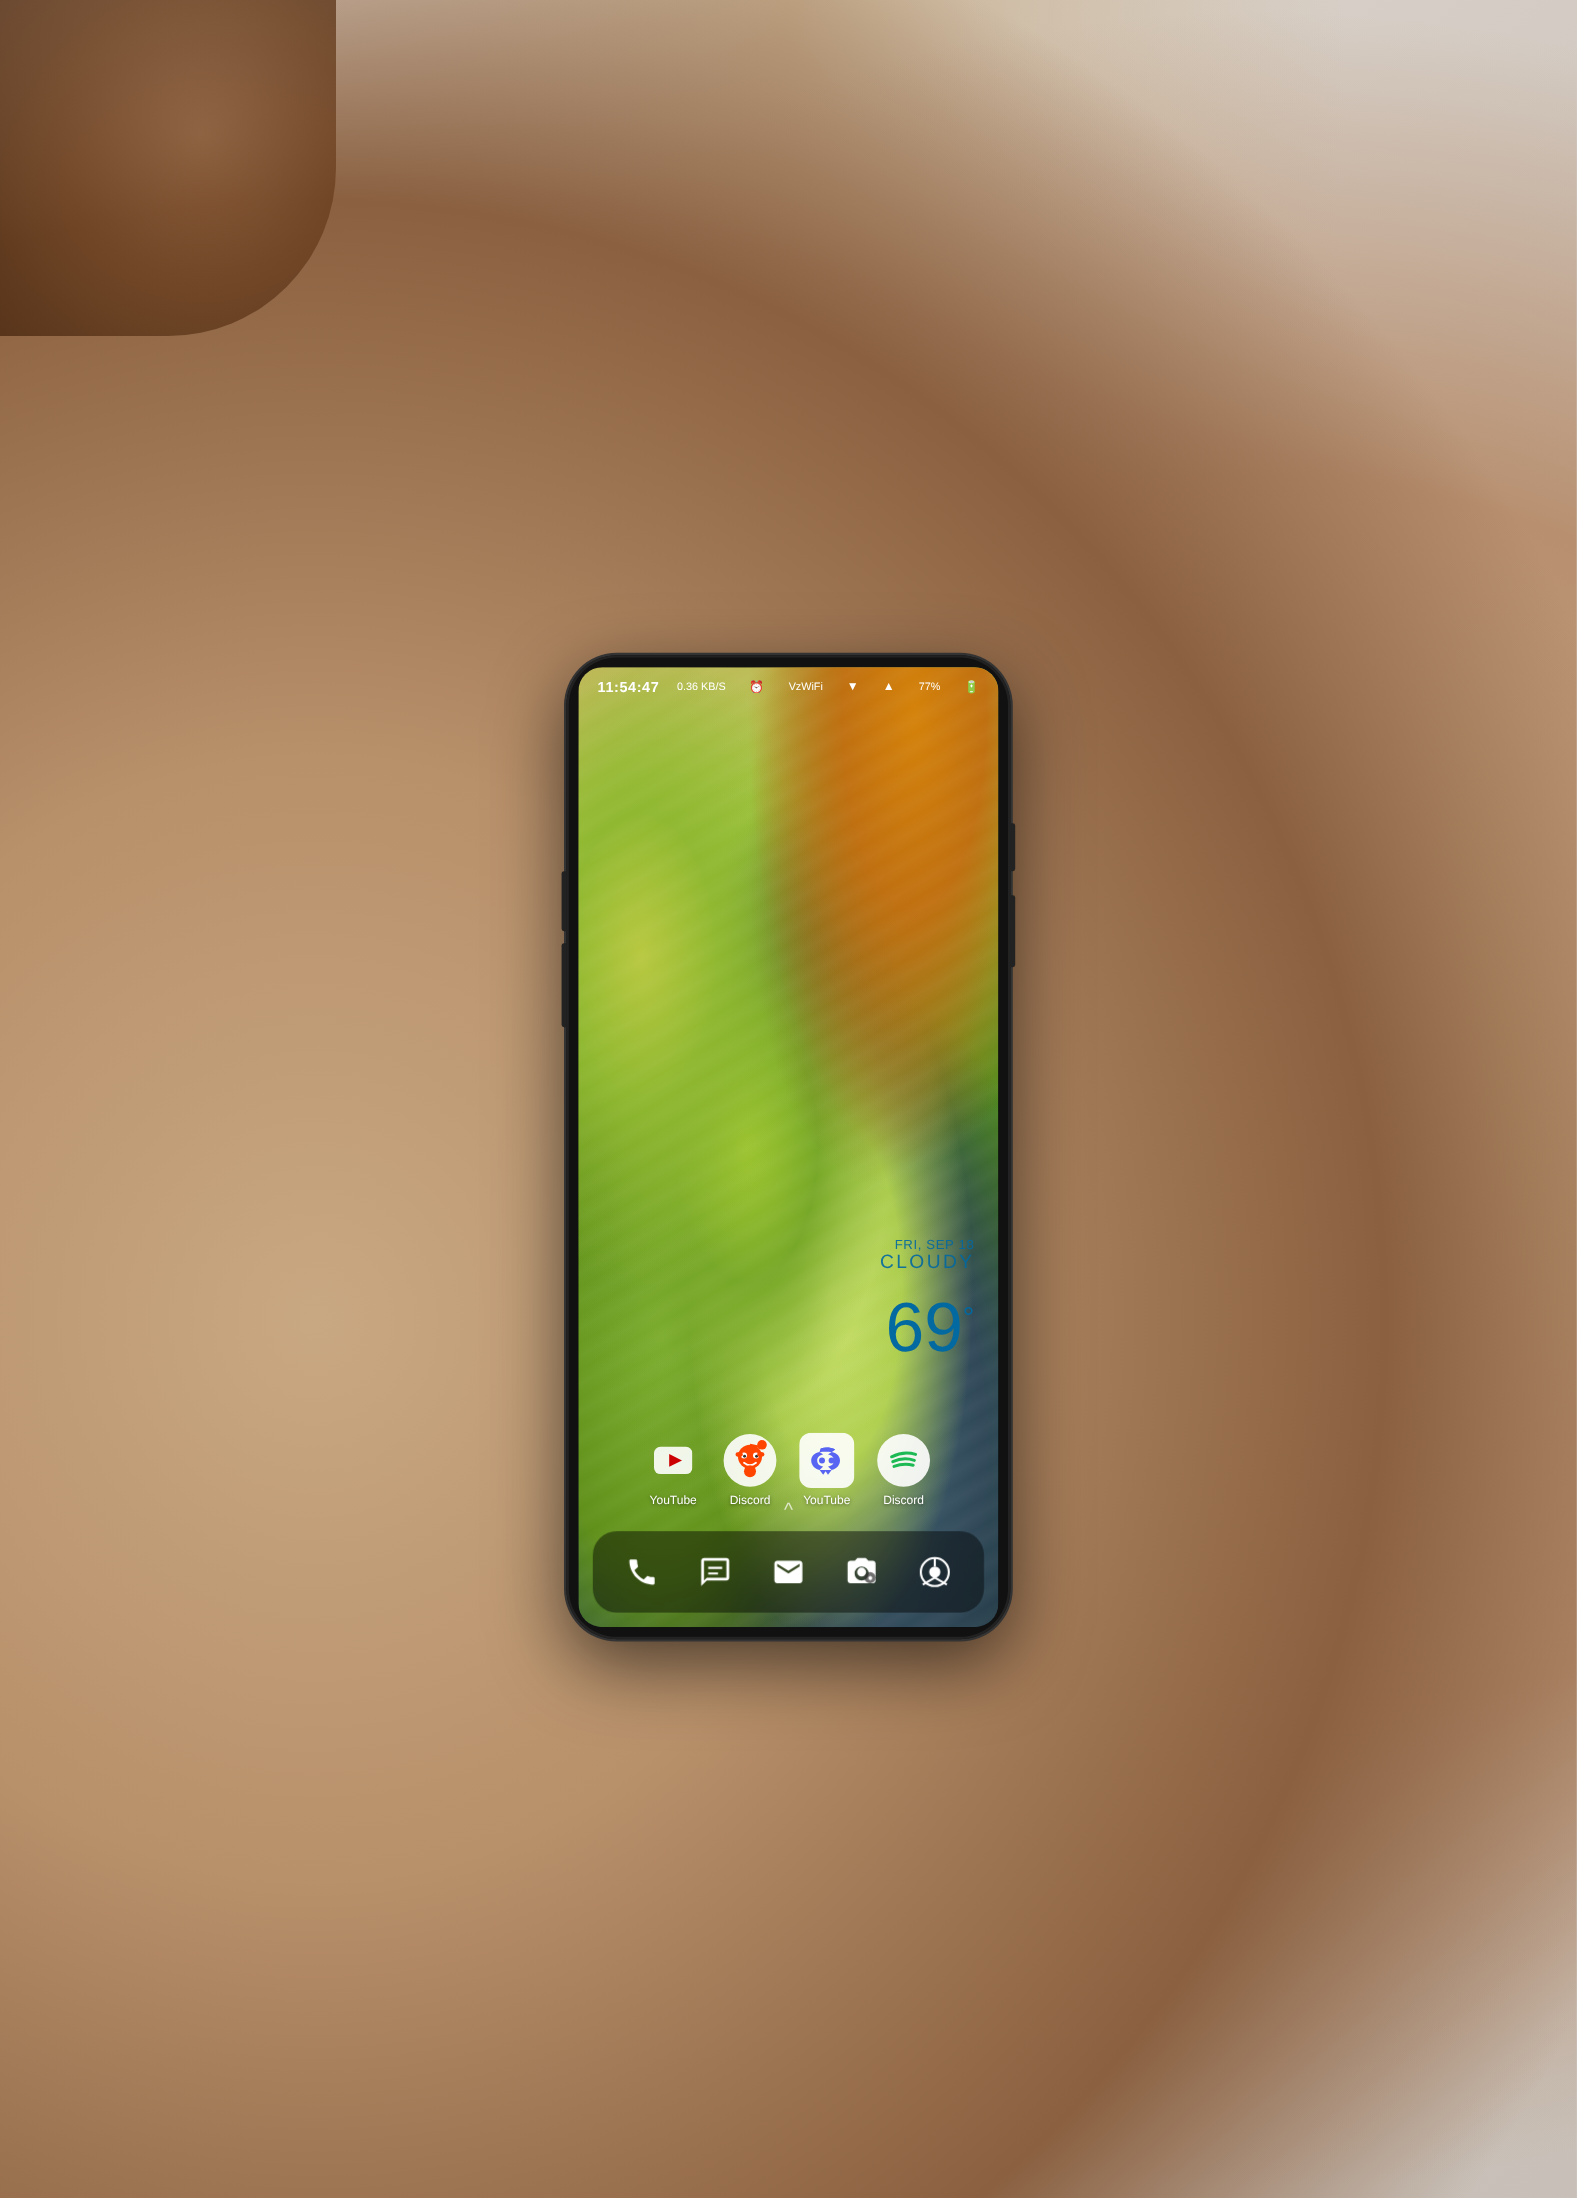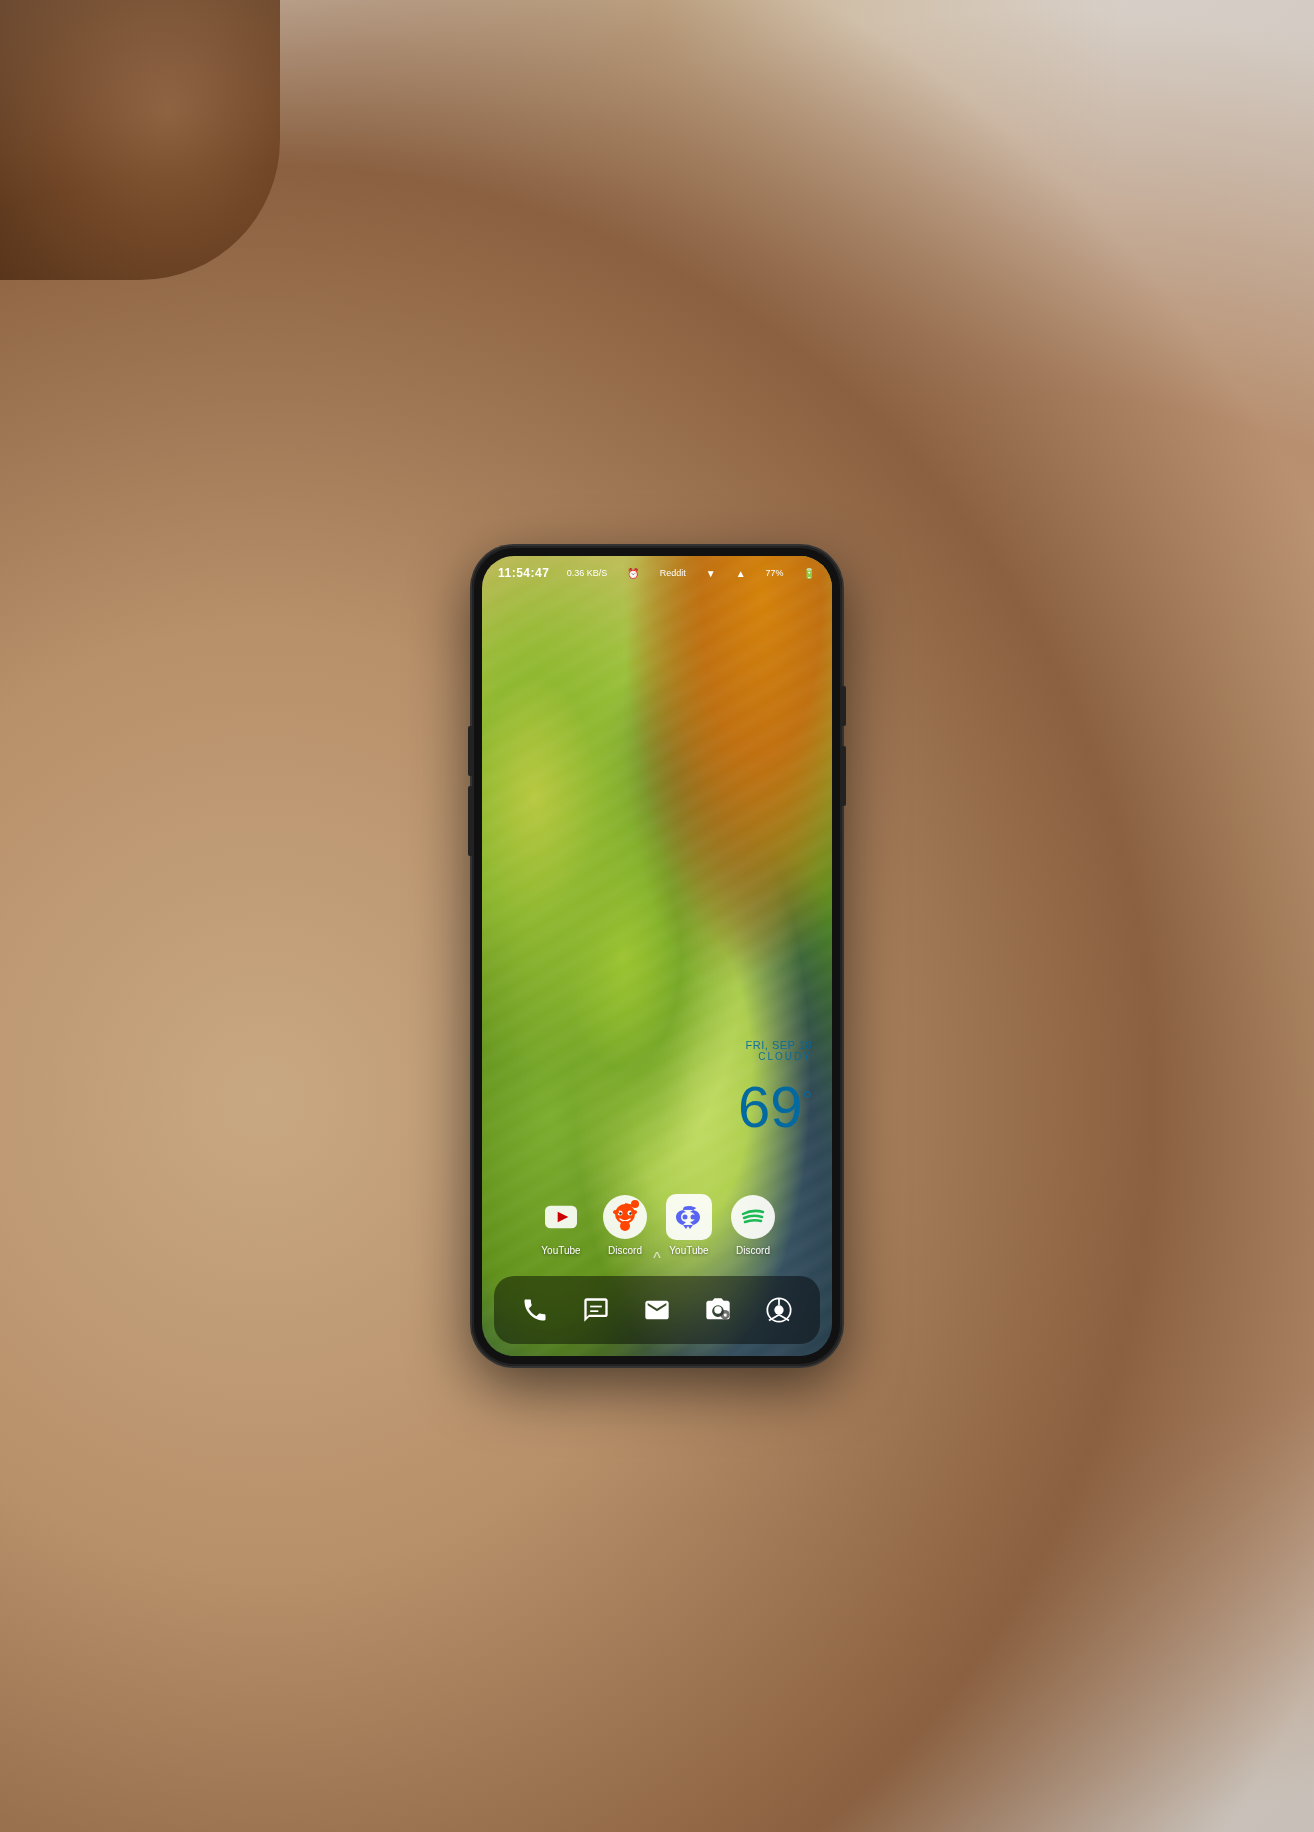--- a/index.html
+++ b/index.html
@@ -101,21 +101,21 @@
       border-radius: 0 2px 2px 0;
     }
 
     
     .phone-screen {
       position: absolute;
       left: 10px;
       top: 10px;
       right: 10px;
       bottom: 10px;
-      border-radius: 32px;
+      border-radius: 20px;
       overflow: hidden;
       background: #000;
     }
 
     
     .wallpaper {
       position: absolute;
       inset: 0;
       background: 
         radial-gradient(ellipse at 80% 5%, #d4820a 0%, #c07010 15%, transparent 35%),
@@ -189,21 +189,21 @@
     }
 
     .weather-date {
       font-size: 11px;
       font-weight: 500;
       letter-spacing: 0.5px;
       opacity: 0.9;
     }
 
     .weather-condition {
-      font-size: 10px;
+      font-size: 16px;
       font-weight: 500;
       letter-spacing: 2px;
       opacity: 0.9;
     }
 
     .weather-temp {
       font-size: 58px;
       font-weight: 300;
       line-height: 1;
       margin-top: 16px;
@@ -357,21 +357,21 @@
     <div class="phone-screen">
 
       <div class="wallpaper"></div>
       <div class="wallpaper-wave"></div>
 
       <div class="status-bar">
         <span class="status-time">11:54:47</span>
         <div class="status-right">
           <span class="status-item">0.36 KB/S</span>
           <span class="status-icon">⏰</span>
-          <span class="status-item">Reddit</span>
+          <span class="status-item">VzWiFi</span>
           <span class="status-icon">▼</span>
           <span class="status-icon">▲</span>
           <span class="status-item">77%</span>
           <span class="status-icon">🔋</span>
         </div>
       </div>
 
       <div class="weather-widget">
         <div class="weather-date">FRI, SEP 18</div>
         <div class="weather-condition">CLOUDY</div>

